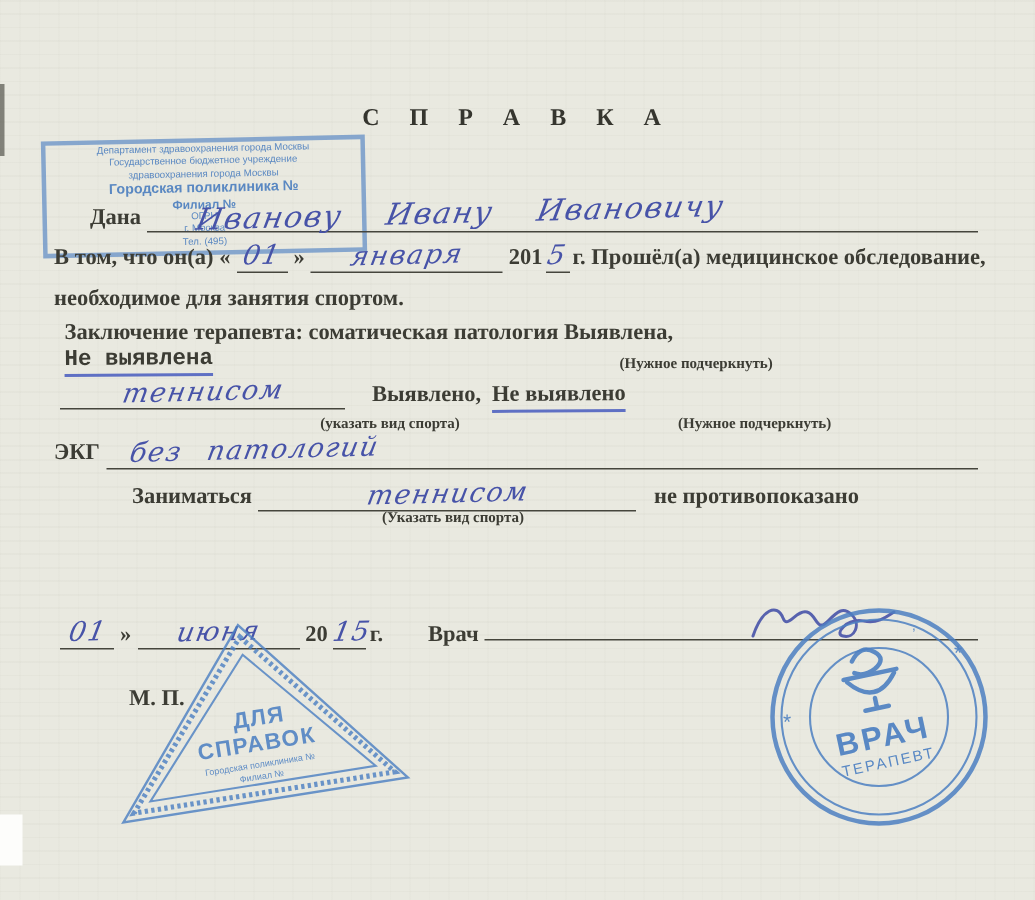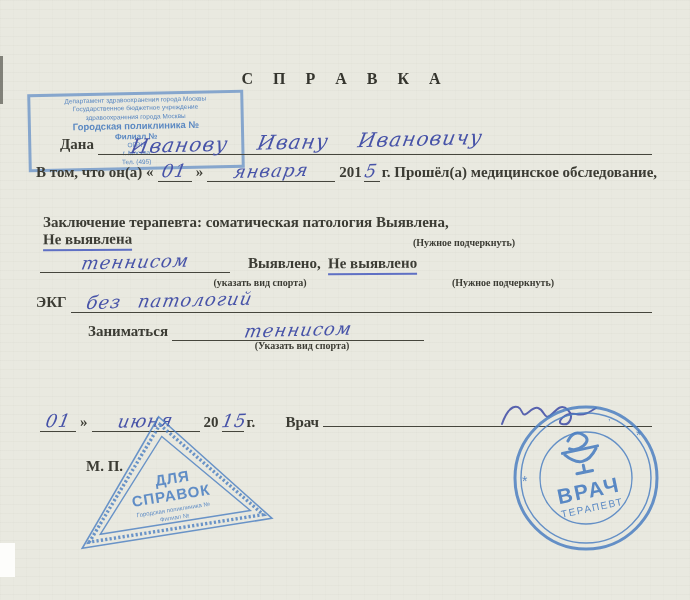--- a/index.html
+++ b/index.html
@@ -94,24 +94,27 @@
     <span class="blank center" style="width:128px;">
       <span class="hw">января</span>
     </span>
     <span class="printed">201</span>
     <span class="blank center" style="width:16px;margin:0 2px;">
       <span class="hw">5</span>
     </span>
     <span class="printed">г. Прошёл(а) медицинское обследование,</span>
   </div>
 
+  <div class="row z2" style="left:36px;top:191px;">
+    <span class="printed">необходимое для занятия спортом.</span>
+  </div>
 
   <div class="row z2" style="left:36px;top:214px;flex-direction:column;">
     <span class="printed">Заключение терапевта: соматическая патология Выявлена,</span>
-    <span class="printed pen-underline" style="margin-left:7px;">Не выявлена</span>
+    <span class="printed pen-underline" style="margin-left:7px;font-family:Liberation Mono, monospace;">Не выявлена</span>
   </div>
   <div class="caption" style="top:237px;left:413px;">(Нужное подчеркнуть)</div>
 
   <div class="row z2" style="left:36px;right:36px;top:253px;">
     <span class="blank center" style="width:190px;">
       <span class="hw">теннисом</span>
     </span>
     <span class="printed" style="margin-left:14px;">Выявлено,</span>
     <span class="printed pen-underline" style="margin-left:7px;">Не выявлено</span>
   </div>
@@ -123,20 +126,21 @@
     <span class="blank grow" style="height:20px;">
       <span class="hw" style="padding-left:16px;word-spacing:10px;">без патологий</span>
     </span>
   </div>
 
   <div class="row z2" style="left:88px;top:321px;">
     <span class="printed">Заниматься</span>
     <span class="blank center" style="width:252px;">
       <span class="hw">теннисом</span>
     </span>
+    <span class="printed" style="margin-left:8px;">не противопоказано</span>
   </div>
   <div class="caption" style="top:340px;left:176px;width:252px;text-align:center;">(Указать вид спорта)</div>
 
 
   <div class="row z2" style="left:36px;right:34px;top:408px;">
     <span class="blank center" style="width:36px;">
       <span class="hw">01</span>
     </span>
     <span class="printed">»</span>
     <span class="blank center" style="width:108px;">

